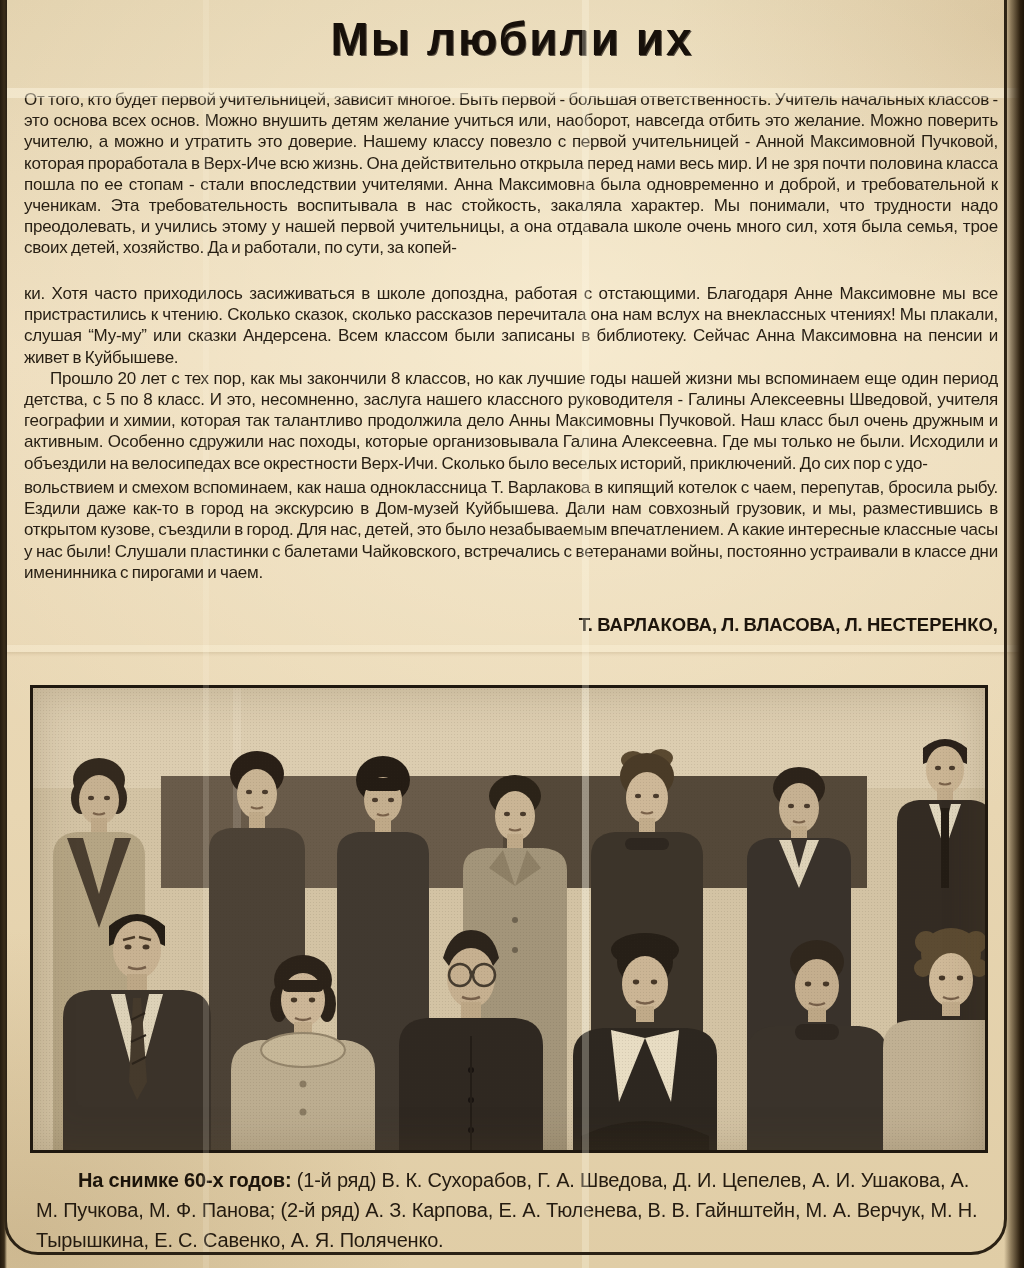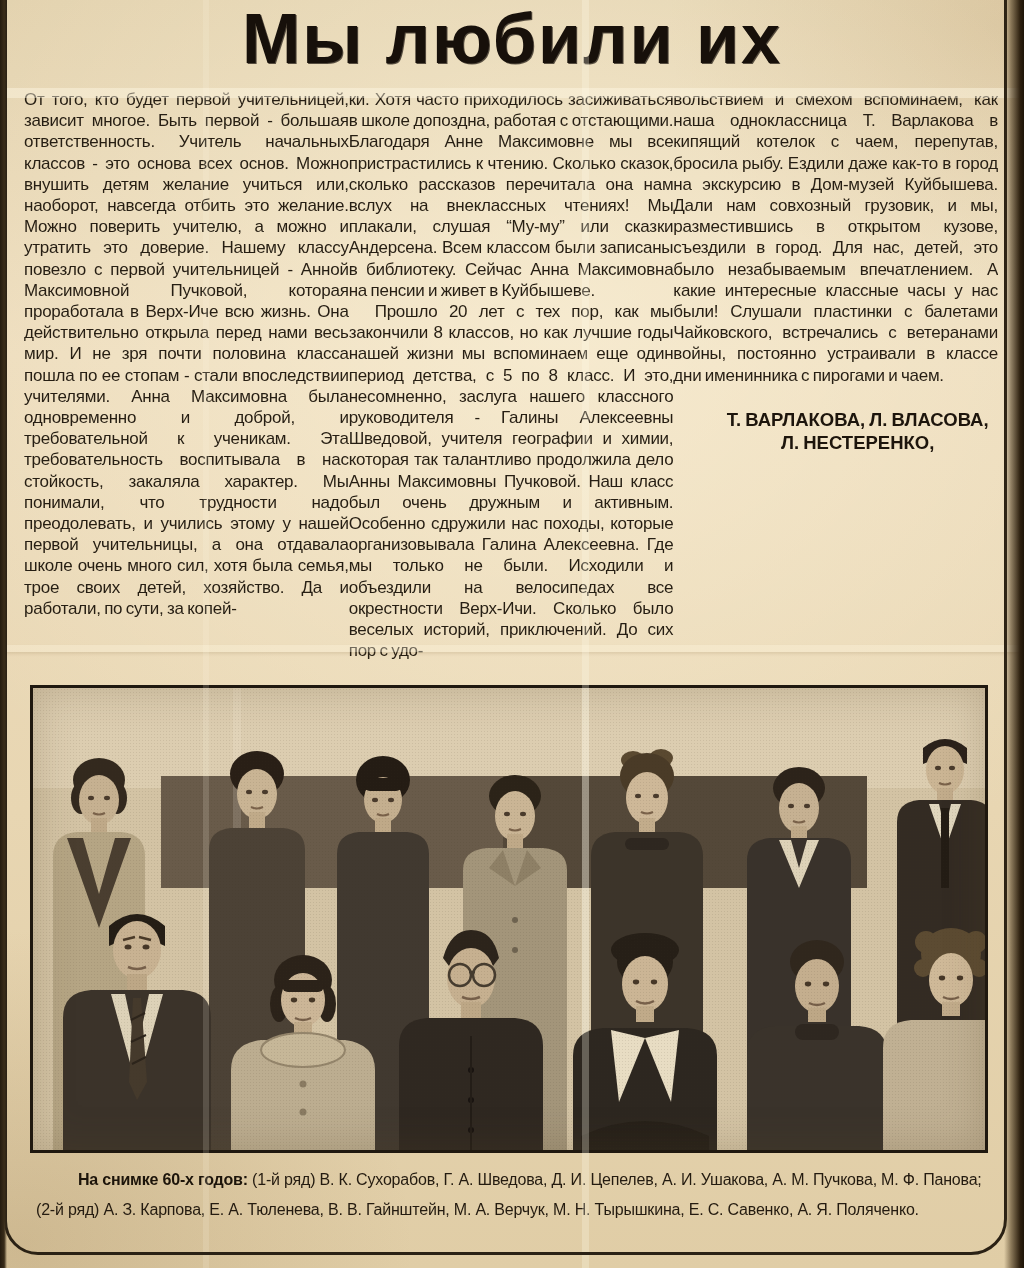--- a/index.html
+++ b/index.html
@@ -18,39 +18,39 @@
               background:linear-gradient(to right,rgba(40,28,12,0),rgba(70,52,26,.55) 35%,#2e2110 80%,#1d1407);z-index:6;}
   .outer-frame{position:absolute;left:4px;right:17px;top:-40px;bottom:13px;
                border:3px solid #2a2114;border-radius:0 0 36px 34px;pointer-events:none;z-index:5;}
   
   .crease-h1{position:absolute;left:0;right:0;top:88px;height:10px;background:rgba(255,248,228,0.45);z-index:4;}
   .crease-h2{position:absolute;left:0;right:0;top:645px;height:7px;background:rgba(255,246,224,0.35);
              box-shadow:0 2px 3px rgba(120,92,50,0.14);z-index:4;}
   .crease-v1{position:absolute;top:0;bottom:0;left:582px;width:7px;background:rgba(255,250,232,0.28);z-index:4;}
   .crease-v2{position:absolute;top:0;bottom:0;left:203px;width:6px;background:rgba(255,250,232,0.16);z-index:4;}
 
-  .title{margin:0;padding-top:6px;text-align:center;font-size:70px;line-height:66px;font-weight:700;
+  .title{margin:0;padding-top:6px;text-align:center;font-size:46px;line-height:66px;font-weight:700;
          letter-spacing:2px;color:#17100a;text-shadow:1px 1px 0 rgba(23,16,10,.7);}
-  .columns{display:flex;margin:17px 26px 0 24px;height:582px;overflow:hidden;}
+  .columns{display:flex;margin:17px 26px 0 24px;height:582px;overflow:hidden;flex-direction:column;}
   .col{flex:1 1 0;text-align:justify;font-size:17px;line-height:21.2px;letter-spacing:-0.25px;
        word-spacing:-1px;color:#261e13;}
   .col p{margin:0;text-indent:26px;}
   .col p.cont{text-indent:0;}
-  .byline{margin-top:22px;padding-left:44px;text-align:center;}
+  .byline{margin-top:30px;padding-left:44px;text-align:right;}
   .byline .names{font-weight:700;font-size:18.5px;line-height:23px;letter-spacing:0;color:#1d150c;}
   .byline .role{font-size:17px;line-height:23px;color:#241c12;}
 
   .photo-frame{position:relative;margin:14px 0 0 30px;width:952px;height:462px;
                border:3px solid #1f180f;background:#cfbf9f;z-index:2;}
   .photo-frame svg{display:block;}
   .photo-frame::after{content:"";position:absolute;inset:0;pointer-events:none;
       background-image:radial-gradient(rgba(62,48,30,0.10) 1px, rgba(0,0,0,0) 1px);
       background-size:3px 3px;
       box-shadow:inset 0 0 40px rgba(90,70,40,0.25);}
-  .caption{margin:12px 34px 9px 36px;font-size:16px;line-height:30px;color:#241b10;
+  .caption{margin:12px 34px 9px 36px;font-size:20px;line-height:30px;color:#241b10;
            text-indent:42px;letter-spacing:-0.2px;}
   .caption .lead{font-weight:700;color:#1c140a;}
 </style>
 </head>
 <body>
 
 <div class="page">
   <div class="crease-h1"></div>
   <div class="crease-h2"></div>
   <div class="crease-v1"></div>

